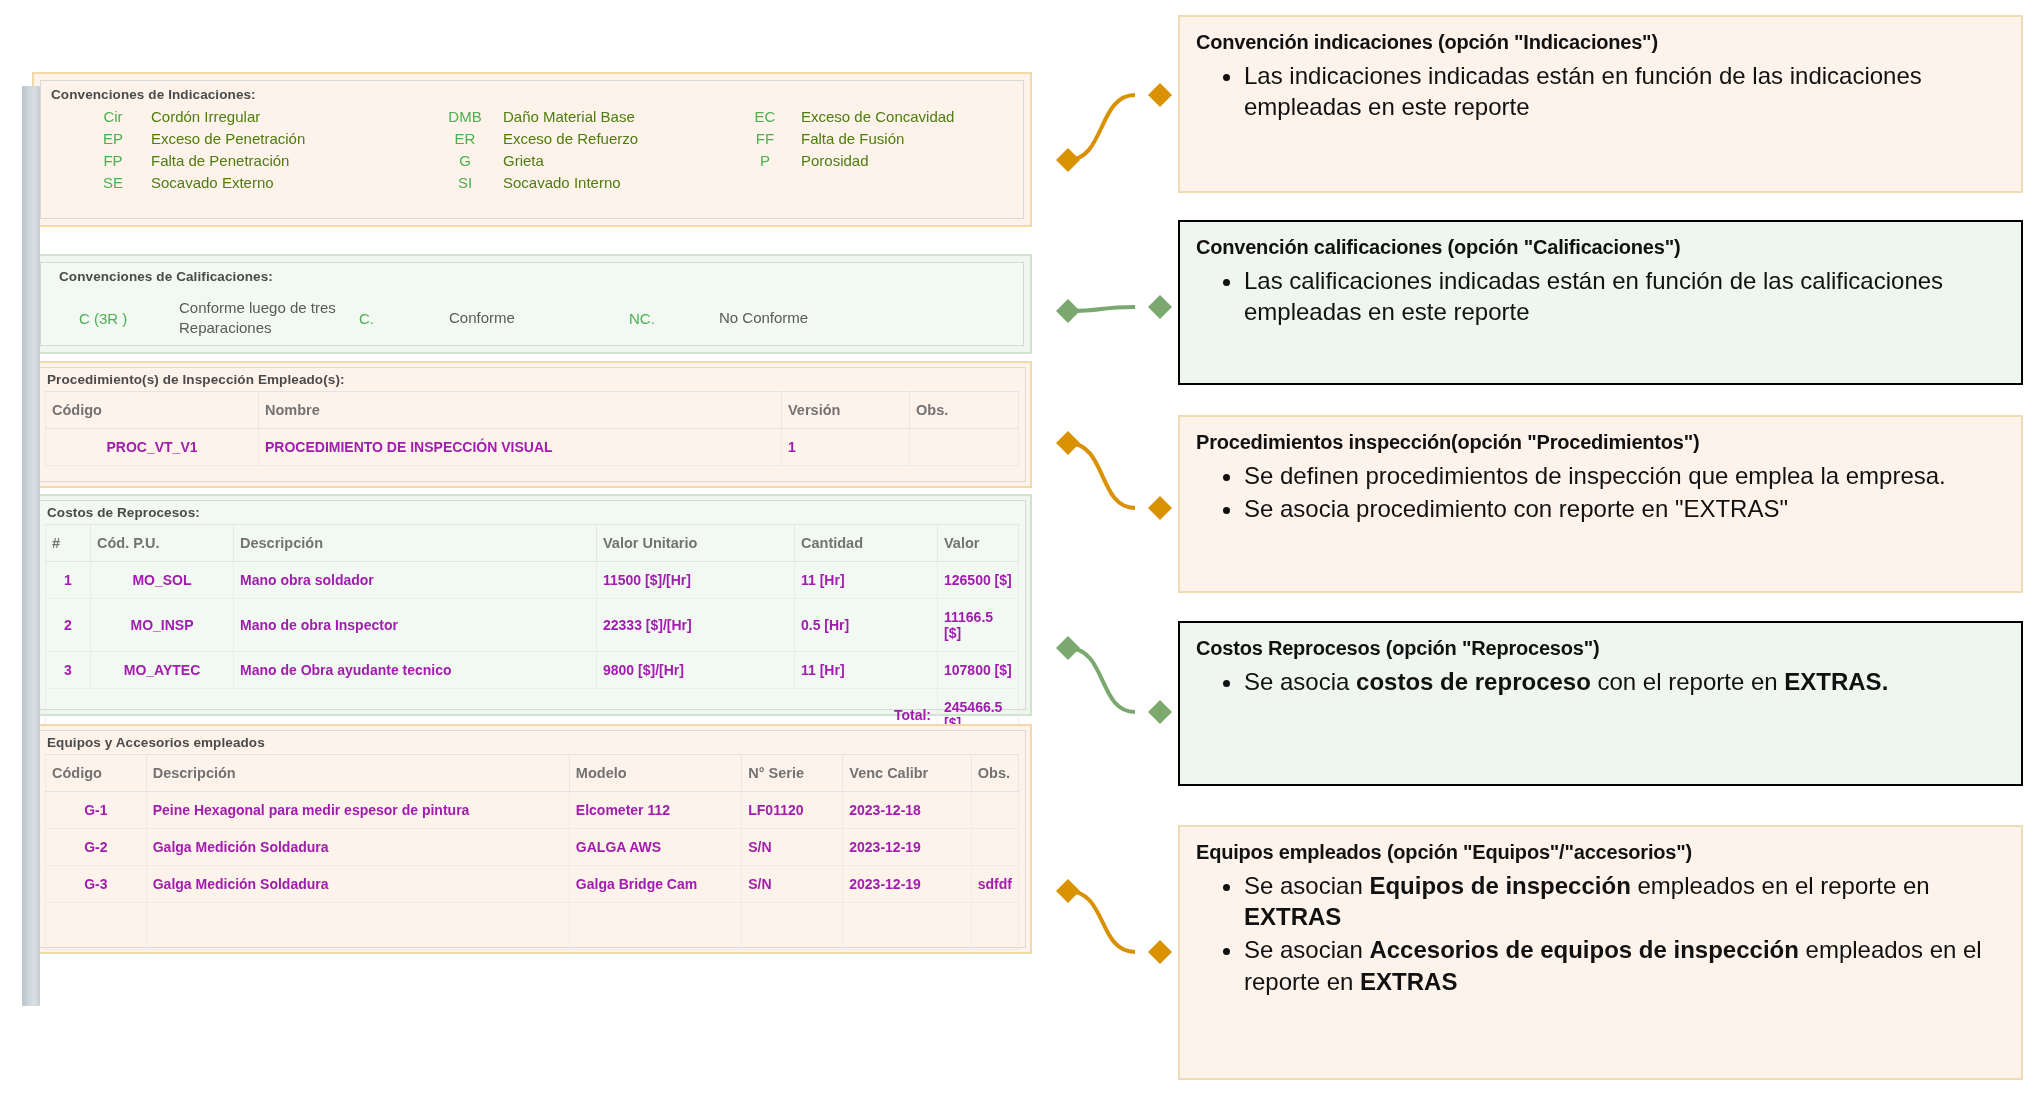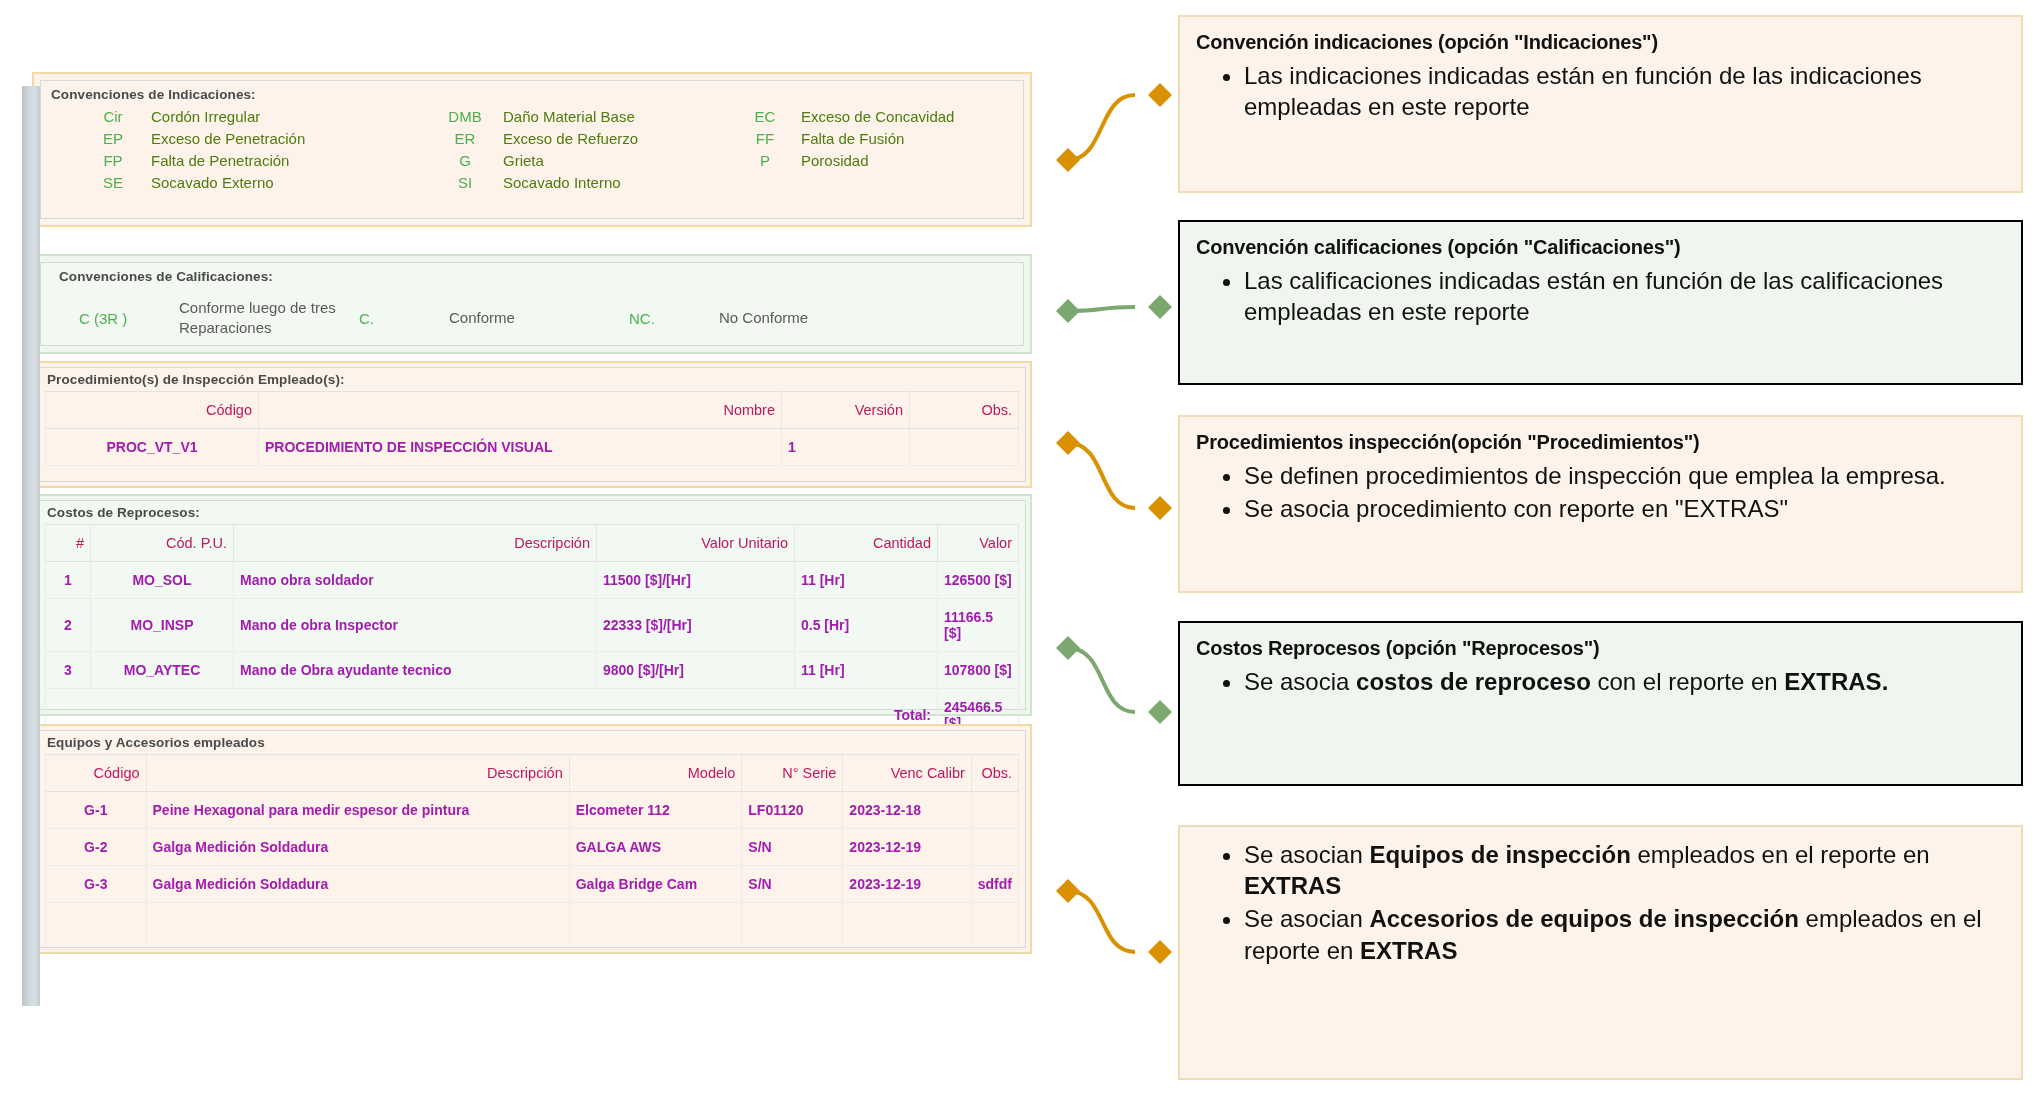--- a/index.html
+++ b/index.html
@@ -61,23 +61,23 @@
   .calif-grid{
     display:grid;grid-template-columns:100px 180px 90px 180px 90px auto;
     align-items:center;margin-top:14px;padding-left:30px;
   }
   .calif-code{color:#4caf50;font-size:15px;}
   .calif-desc{color:#5a5a5a;font-size:15px;line-height:1.35;}
 
   
   table.rt{border-collapse:collapse;width:100%;margin-top:4px;font-size:14px;}
   table.rt th{
-    font-weight:normal;color:#be185d;font-size:14.5px;
+    font-weight:bold;color:#737373;font-size:14.5px;
     padding:10px 6px;border:1px solid #e3e3e3;border-left:none;border-right:1px solid #e6e6e6;
-    background:transparent;text-align:right;
+    background:transparent;text-align:left;
   }
   table.rt td{
     color:#a21caf;padding:10px 6px;border:1px solid #ececec;border-left:none;
     border-right:1px solid #ececec;
     font-weight:bold;
   }
   table.rt th:first-child,table.rt td:first-child{border-left:1px solid #ececec;}
   td.code{color:#4caf50;text-align:center;}
   td.c{text-align:center;}
   td.l{text-align:left;padding-left:12px;}
@@ -331,17 +331,18 @@
 </div>
 
 <div class="card green" style="left:1178px;top:621px;width:845px;height:165px;">
   <h2>Costos Reprocesos (opción "Reprocesos")</h2>
   <ul>
     <li>Se asocia <b>costos de reproceso</b> con el reporte en <b>EXTRAS.</b></li>
   </ul>
 </div>
 
 <div class="card" style="left:1178px;top:825px;width:845px;height:255px;">
+  <h2>Equipos empleados (opción "Equipos"/"accesorios")</h2>
   <ul>
     <li>Se asocian <b>Equipos de inspección</b> empleados en el reporte en <b>EXTRAS</b></li>
     <li>Se asocian <b>Accesorios de equipos de inspección</b> empleados en el reporte en <b>EXTRAS</b></li>
   </ul>
 </div>
 
 </body></html>

